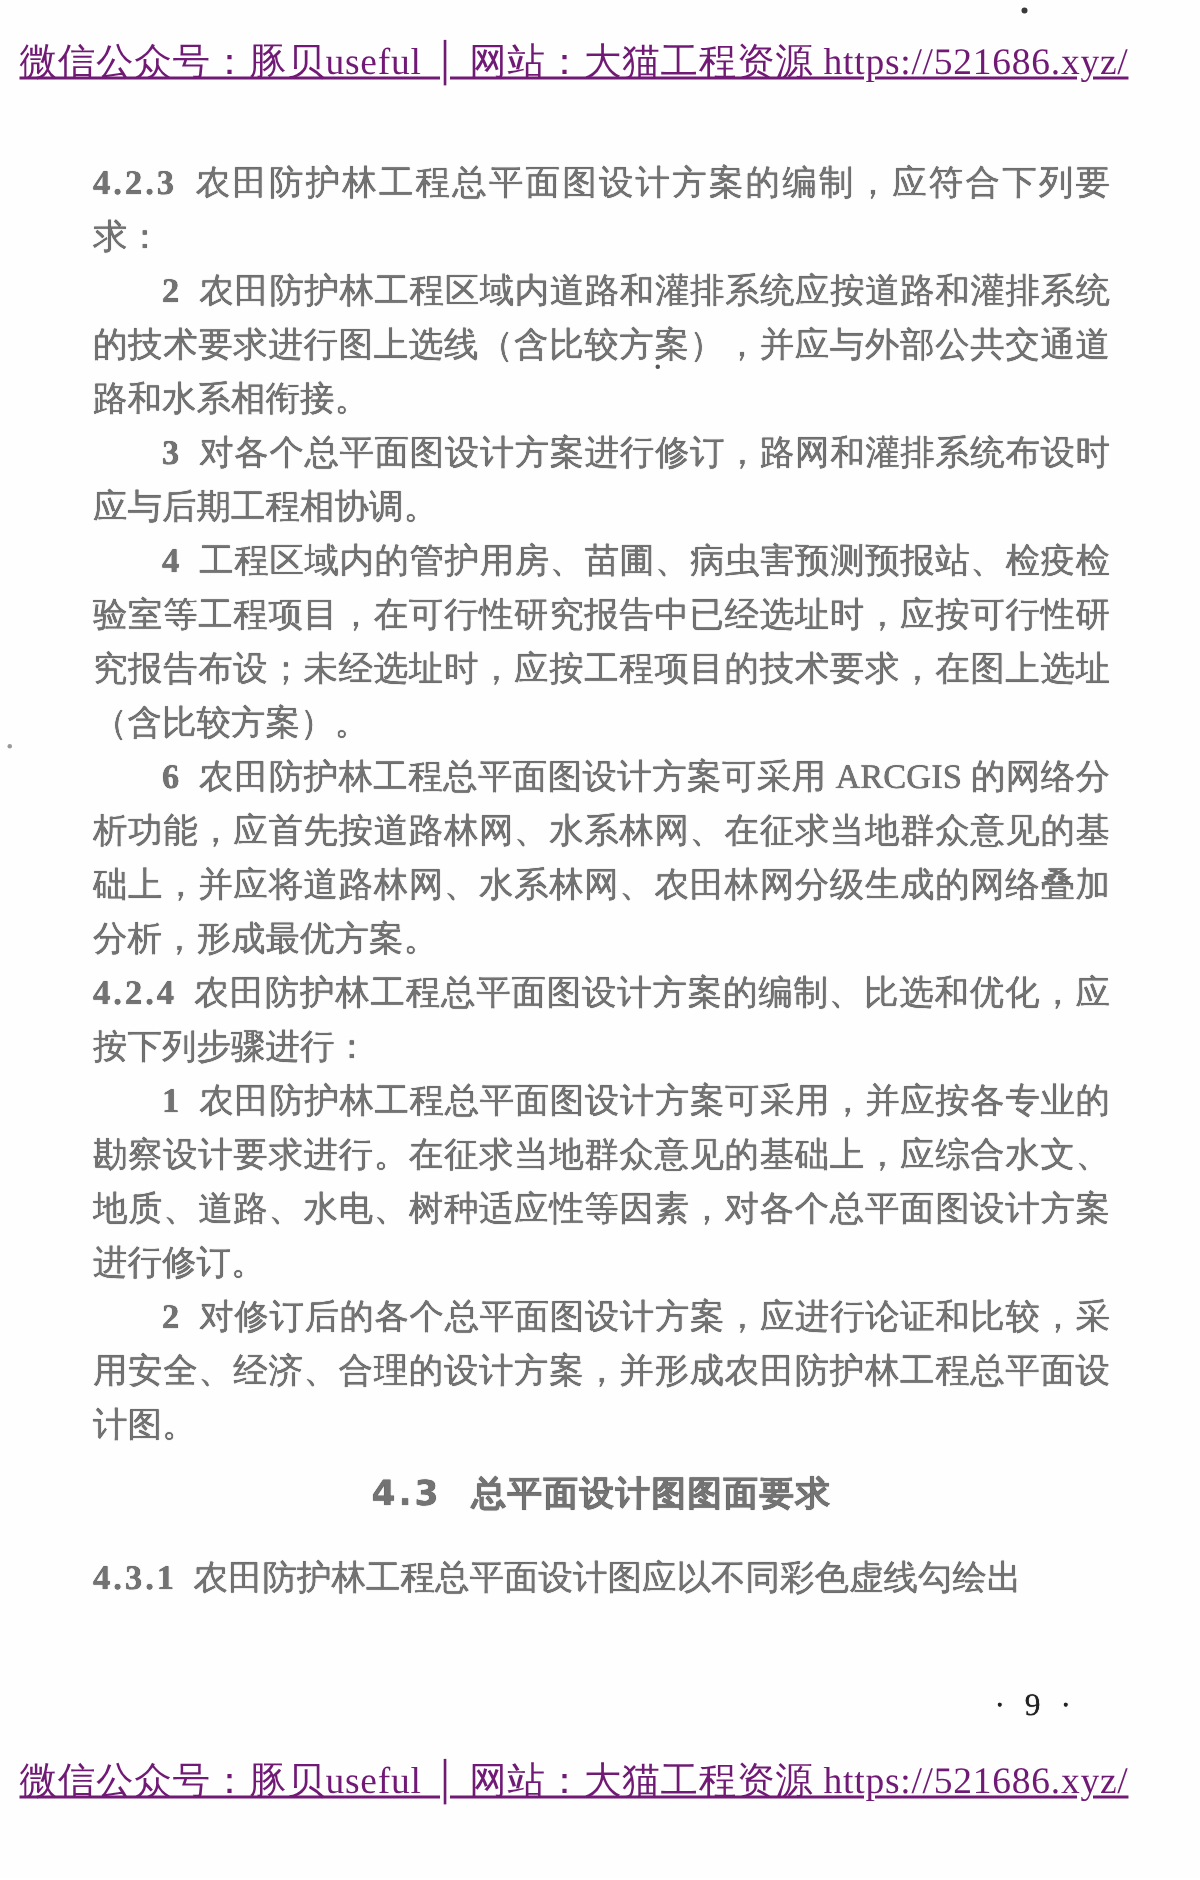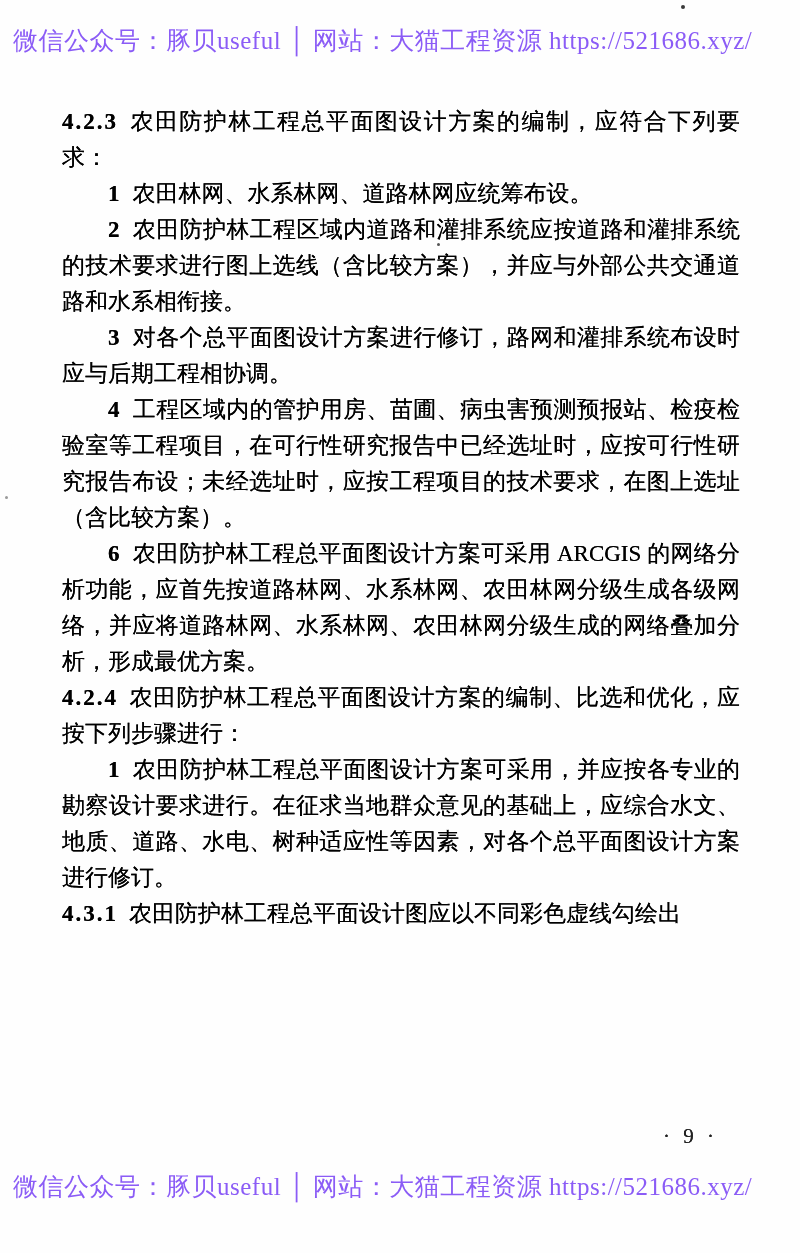--- a/index.html
+++ b/index.html
@@ -7,34 +7,35 @@
     position:relative;
     width:800px;height:1253px;
     background:#fefefe;
     overflow:hidden;
     font-family:"Liberation Serif","DejaVu Serif",serif;
   }
   
   .watermark{
     position:absolute;left:13px;
     width:787px;
-    color:#8b5cf6;
+    color:#701a75;
     font-size:25px;
     letter-spacing:0.5px;
     white-space:nowrap;
     font-family:"Liberation Serif","DejaVu Serif",serif;
+    text-decoration:underline;
   }
   .watermark.top{top:24px;}
   .watermark.bottom{top:1170px;}
   
   .content{
     position:absolute;
     left:62px;top:104px;
     width:678px;
-    color:#000000;
+    color:#737373;
     font-size:23px;
     line-height:36px;
     text-align:justify;
     text-shadow:0 0 0.5px #1b1b1b;
   }
   .para{margin:0;padding:0;}
   .para .num{
     font-weight:bold;
     letter-spacing:2px;
     margin-right:11px;
@@ -69,27 +70,28 @@
 <body>
 
 <div class="page">
 
   <div class="watermark top">
     <span>微信公众号：豚贝useful │ 网站：大猫工程资源 https://521686.xyz/</span>
   </div>
 
   <main class="content" id="paragraphs">
       <p class="para clause"><span class="num">4.2.3</span><span class="txt">农田防护林工程总平面图设计方案的编制，应符合下列要求：</span></p>
-      <p class="para item"><span class="num">1</span><span class="txt">农田林网、水系林网、道路林网应统筹布设。</span></p>
       <p class="para item"><span class="num">2</span><span class="txt">农田防护林工程区域内道路和灌排系统应按道路和灌排系统的技术要求进行图上选线（含比较方案），并应与外部公共交通道路和水系相衔接。</span></p>
       <p class="para item"><span class="num">3</span><span class="txt">对各个总平面图设计方案进行修订，路网和灌排系统布设时应与后期工程相协调。</span></p>
       <p class="para item"><span class="num">4</span><span class="txt">工程区域内的管护用房、苗圃、病虫害预测预报站、检疫检验室等工程项目，在可行性研究报告中已经选址时，应按可行性研究报告布设；未经选址时，应按工程项目的技术要求，在图上选址（含比较方案）。</span></p>
-      <p class="para item"><span class="num">6</span><span class="txt">农田防护林工程总平面图设计方案可采用 ARCGIS 的网络分析功能，应首先按道路林网、水系林网、农田林网分级生成各级网络，并应将道路林网、水系林网、农田林网分级生成的网络叠加分析，形成最优方案。</span></p>
+      <p class="para item"><span class="num">6</span><span class="txt">农田防护林工程总平面图设计方案可采用 ARCGIS 的网络分析功能，应首先按道路林网、水系林网、在征求当地群众意见的基础上，并应将道路林网、水系林网、农田林网分级生成的网络叠加分析，形成最优方案。</span></p>
       <p class="para clause"><span class="num">4.2.4</span><span class="txt">农田防护林工程总平面图设计方案的编制、比选和优化，应按下列步骤进行：</span></p>
       <p class="para item"><span class="num">1</span><span class="txt">农田防护林工程总平面图设计方案可采用，并应按各专业的勘察设计要求进行。在征求当地群众意见的基础上，应综合水文、地质、道路、水电、树种适应性等因素，对各个总平面图设计方案进行修订。</span></p>
+      <p class="para item"><span class="num">2</span><span class="txt">对修订后的各个总平面图设计方案，应进行论证和比较，采用安全、经济、合理的设计方案，并形成农田防护林工程总平面设计图。</span></p>
+      <p class="para heading"><span class="num">4.3</span><span class="txt">总平面设计图图面要求</span></p>
       <p class="para clause"><span class="num">4.3.1</span><span class="txt">农田防护林工程总平面设计图应以不同彩色虚线勾绘出</span></p>
     </main>
 
   <div class="page-number">· 9 ·</div>
 
   <div class="watermark bottom">
     <span>微信公众号：豚贝useful │ 网站：大猫工程资源 https://521686.xyz/</span>
   </div>
 
   <div class="artifact a1"></div>

